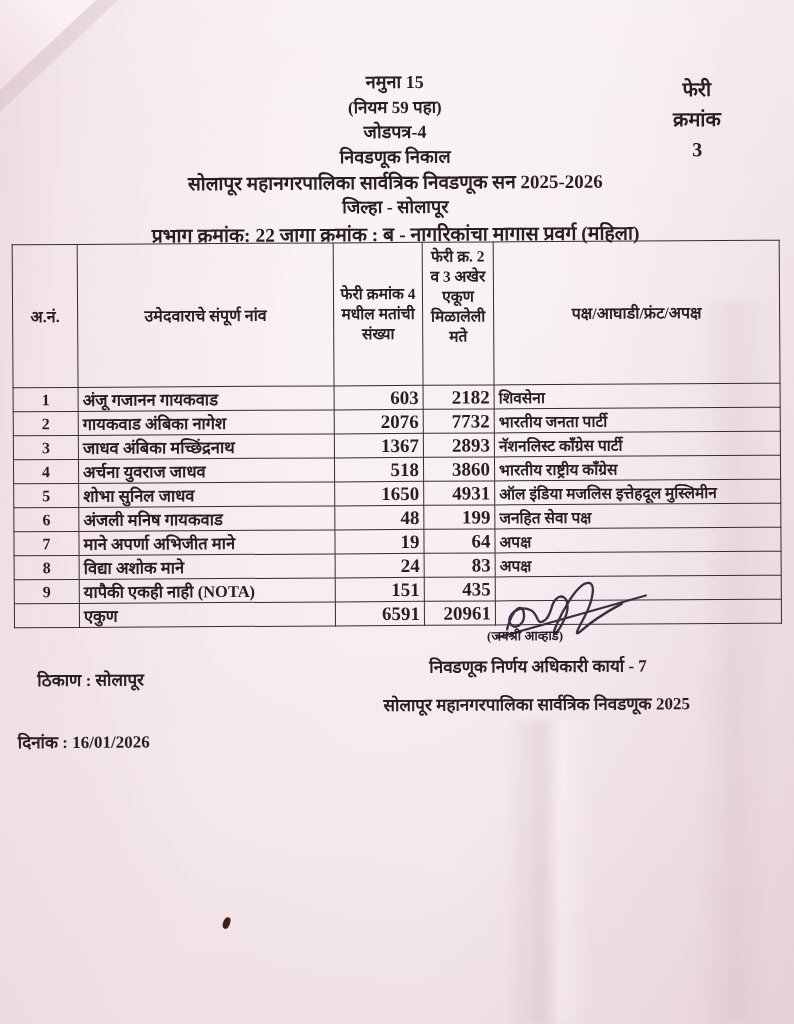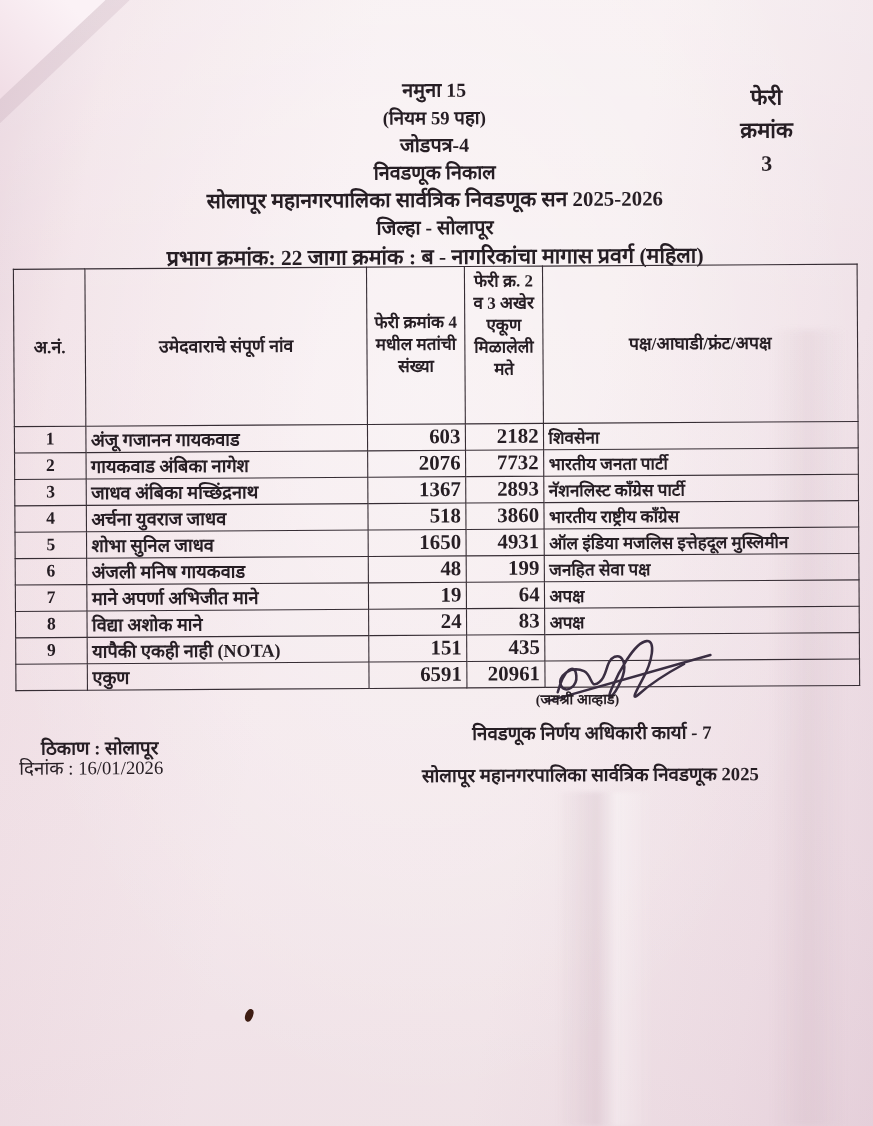--- a/index.html
+++ b/index.html
@@ -72,21 +72,21 @@
   .c-sr{text-align:center;font-weight:700;font-size:16px;}
   .c-name{font-weight:700;font-size:16.5px;padding-left:8px;}
   .c-num{text-align:right;font-weight:700;font-size:19px;}
   .c-party{font-weight:700;font-size:15.5px;padding-left:7px;}
   
   .sig-svg{position:absolute;left:490px;top:576px;}
   .sig-name{position:absolute;left:486px;top:627px;font-weight:700;font-size:13px;}
   .officer-line{position:absolute;left:428px;top:655px;font-weight:700;font-size:17px;}
   .election-line{position:absolute;left:382px;top:693px;font-weight:700;font-size:17px;}
   .place-line{position:absolute;left:16px;top:666px;font-weight:700;font-size:17px;margin-left:20px;}
-  .date-line{position:absolute;left:16px;top:684px;font-weight:400;font-size:17px;}
+  .date-line{position:absolute;left:16px;top:728px;font-weight:700;font-size:17px;}
 </style>
 </head>
 <body>
 
 <div class="photo-bg"></div>
 <div class="fold-shadow"></div>
 <div class="fold-flap"></div>
 <div class="crease-mid"></div>
 <div class="crease-right"></div>
 <div class="speck"></div>

